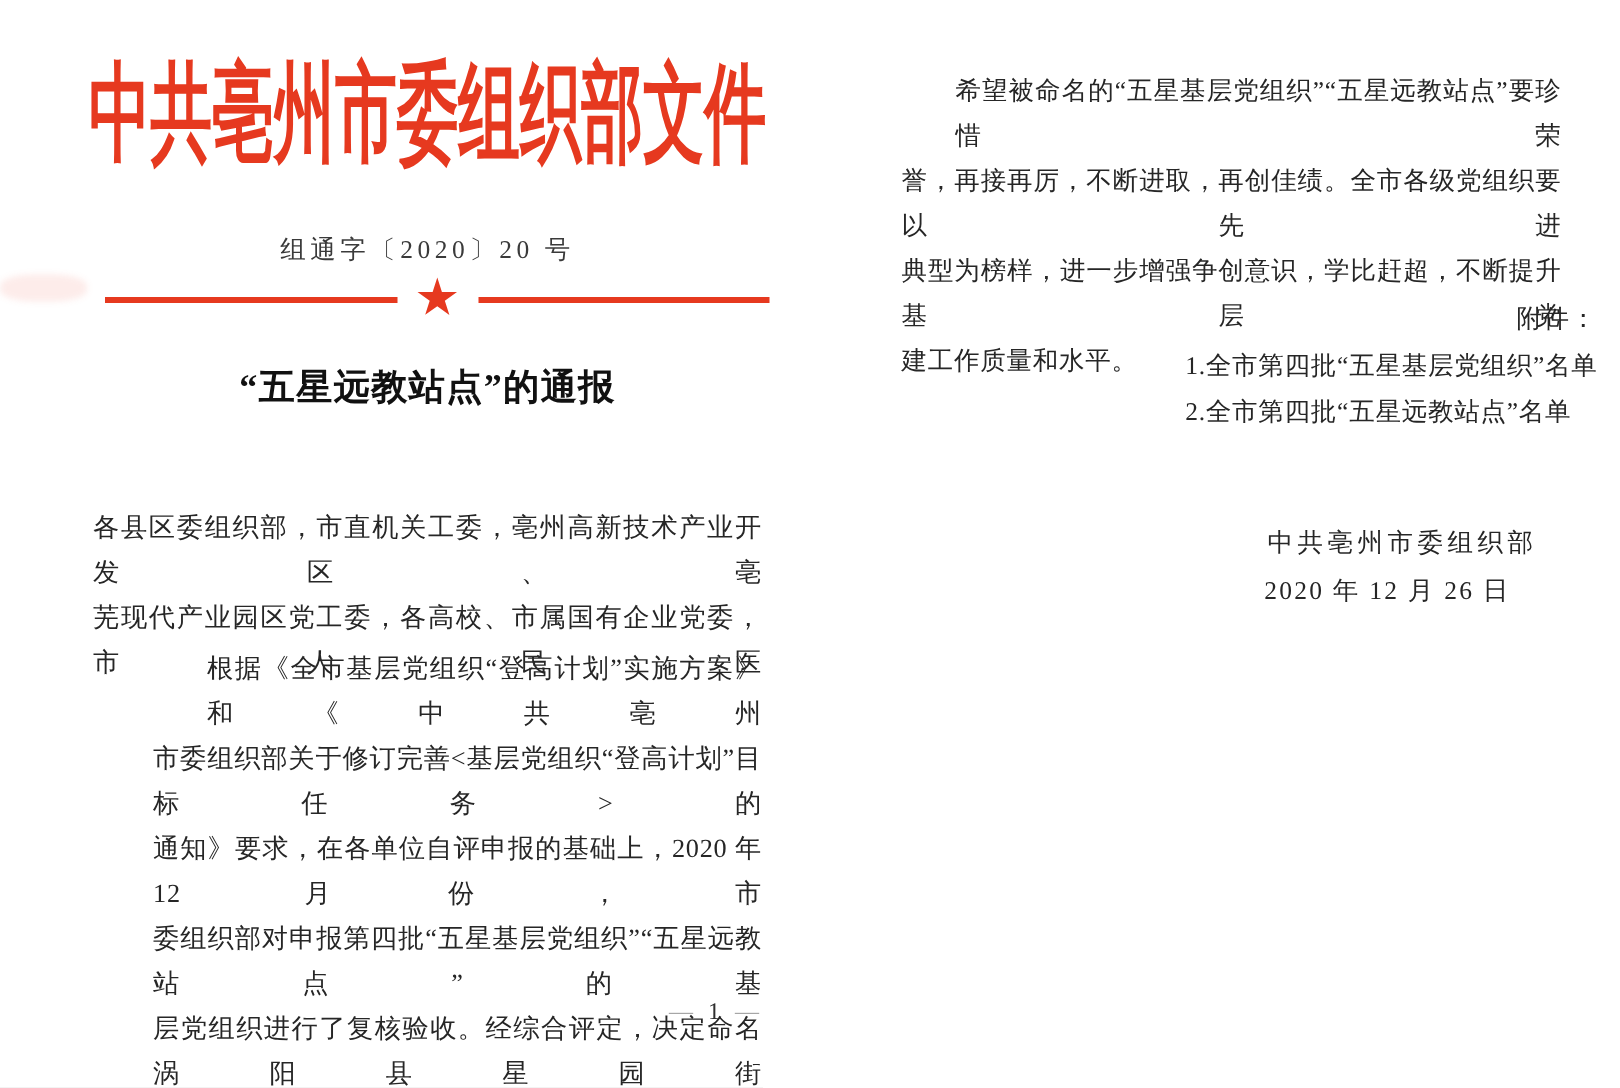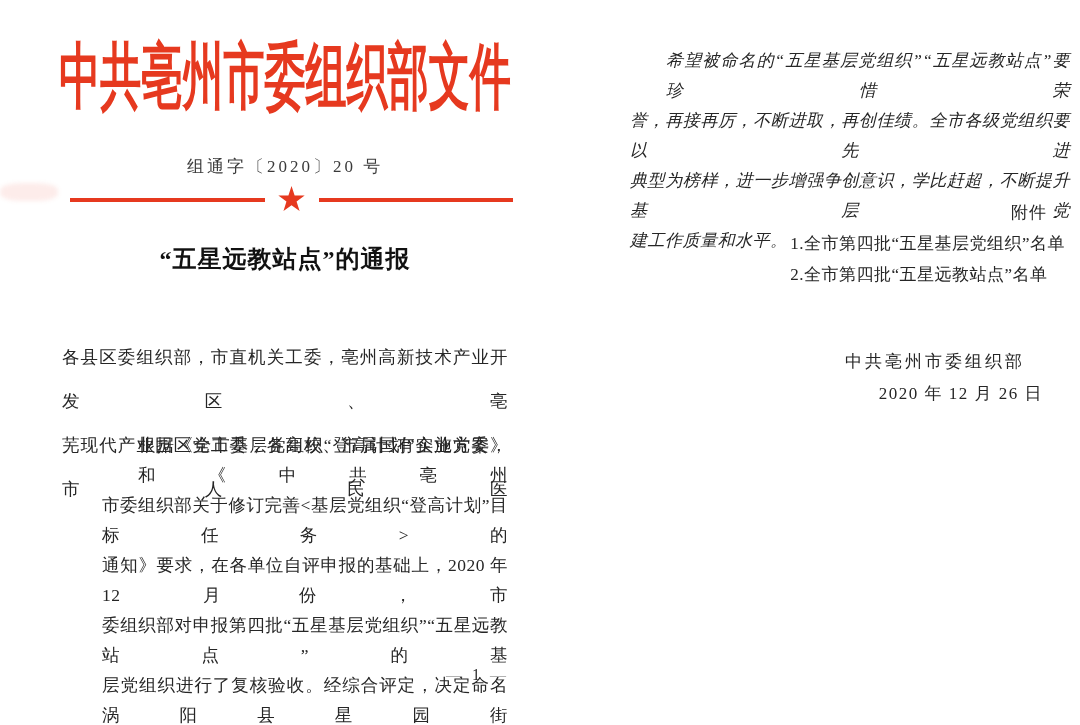--- a/index.html
+++ b/index.html
@@ -13,21 +13,21 @@
     color: #222;
   }
   .page { position: absolute; top: 0; height: 725px; }
   .page-left  { left: 0;   width: 560px; }
   .page-right { left: 560px; width: 520px; }
   .blk { position: absolute; }
 
   
   .letterhead {
     left: 62px; top: 40px; width: 446px; height: 78px;
-    display: flex; align-items: flex-end; justify-content: center; font-family: Liberation Mono, monospace;
+    display: flex; align-items: flex-start; justify-content: center;
   }
   .letterhead-text {
     white-space: nowrap;
     font-size: 72px; font-weight: bold; color: #e6391f;
     transform: scale(0.57, 1); transform-origin: center;
     letter-spacing: 0px; line-height: 1;
   }
   .doc-number {
     left: 62px; top: 155px; width: 446px;
     text-align: center; font-size: 17px; letter-spacing: 3px; color: #3a3a3a;
@@ -40,21 +40,21 @@
   .rule-star {
     color: #e6391f; font-size: 30px; line-height: 26px;
     margin: 0 12px; transform: translateY(-1px);
   }
   .doc-title {
     left: 62px; top: 242px; width: 446px;
     text-align: center; font-size: 24px; font-weight: bold;
     line-height: 34px; color: #111; letter-spacing: 1px;
   }
   .addressee { left: 62px; top: 336px; width: 446px; }
-  .addressee .tline { line-height: 44px; font-family: Liberation Mono, monospace; }
+  .addressee .tline { line-height: 30px; }
   .main-para { left: 62px; top: 430px; width: 446px; }
   .main-para .tline { line-height: 30px; margin-left: 40px; }
 
   .tline {
     font-size: 17.5px; color: #262626;
     text-align: justify; text-align-last: justify;
     letter-spacing: 0.5px;
   }
   .tline.short { text-align-last: left; }
   .tline.indent { padding-left: 36px; }
@@ -67,39 +67,39 @@
   .page-footer .dash { color: #a6a6a6; }
   .page-footer .num  { color: #2f2f2f; padding: 0 8px; }
 
   .smudge {
     left: 0; top: 183px; width: 58px; height: 18px;
     background: rgba(232, 70, 50, 0.10);
     filter: blur(2px); border-radius: 40%;
   }
 
   
-  .right-para { left: 70px; top: 46px; width: 440px; font-style: italic; }
+  .right-para { left: 41px; top: 46px; width: 440px; }
   .right-para .tline { line-height: 30px; font-size: 17px; }
 
   .attachments {
     left: 85px; top: 197px; width: 420px;
     display: flex; align-items: flex-end; flex-direction: column;
   }
   .attach-label { font-size: 17px; line-height: 31px; letter-spacing: 1px; color: #262626; }
   .attach-items { margin-left: 28px; }
   .attach-item  { font-size: 17px; line-height: 31px; letter-spacing: 0.5px; color: #262626; }
 
   .sign-org {
     left: 0; top: 350px; width: 520px;
     text-align: right; padding-right: 55px; box-sizing: border-box;
     font-size: 17px; letter-spacing: 3px; color: #262626;
   }
   .sign-date {
     left: 0; top: 382px; width: 520px;
-    text-align: right; padding-right: 37px; box-sizing: border-box;
+    text-align: right; padding-right: 73px; box-sizing: border-box;
     font-size: 17px; letter-spacing: 1.5px; color: #262626;
   }
 </style>
 </head>
 <body>
 
 <div class="canvas">
 
   <div class="page page-left">
 

